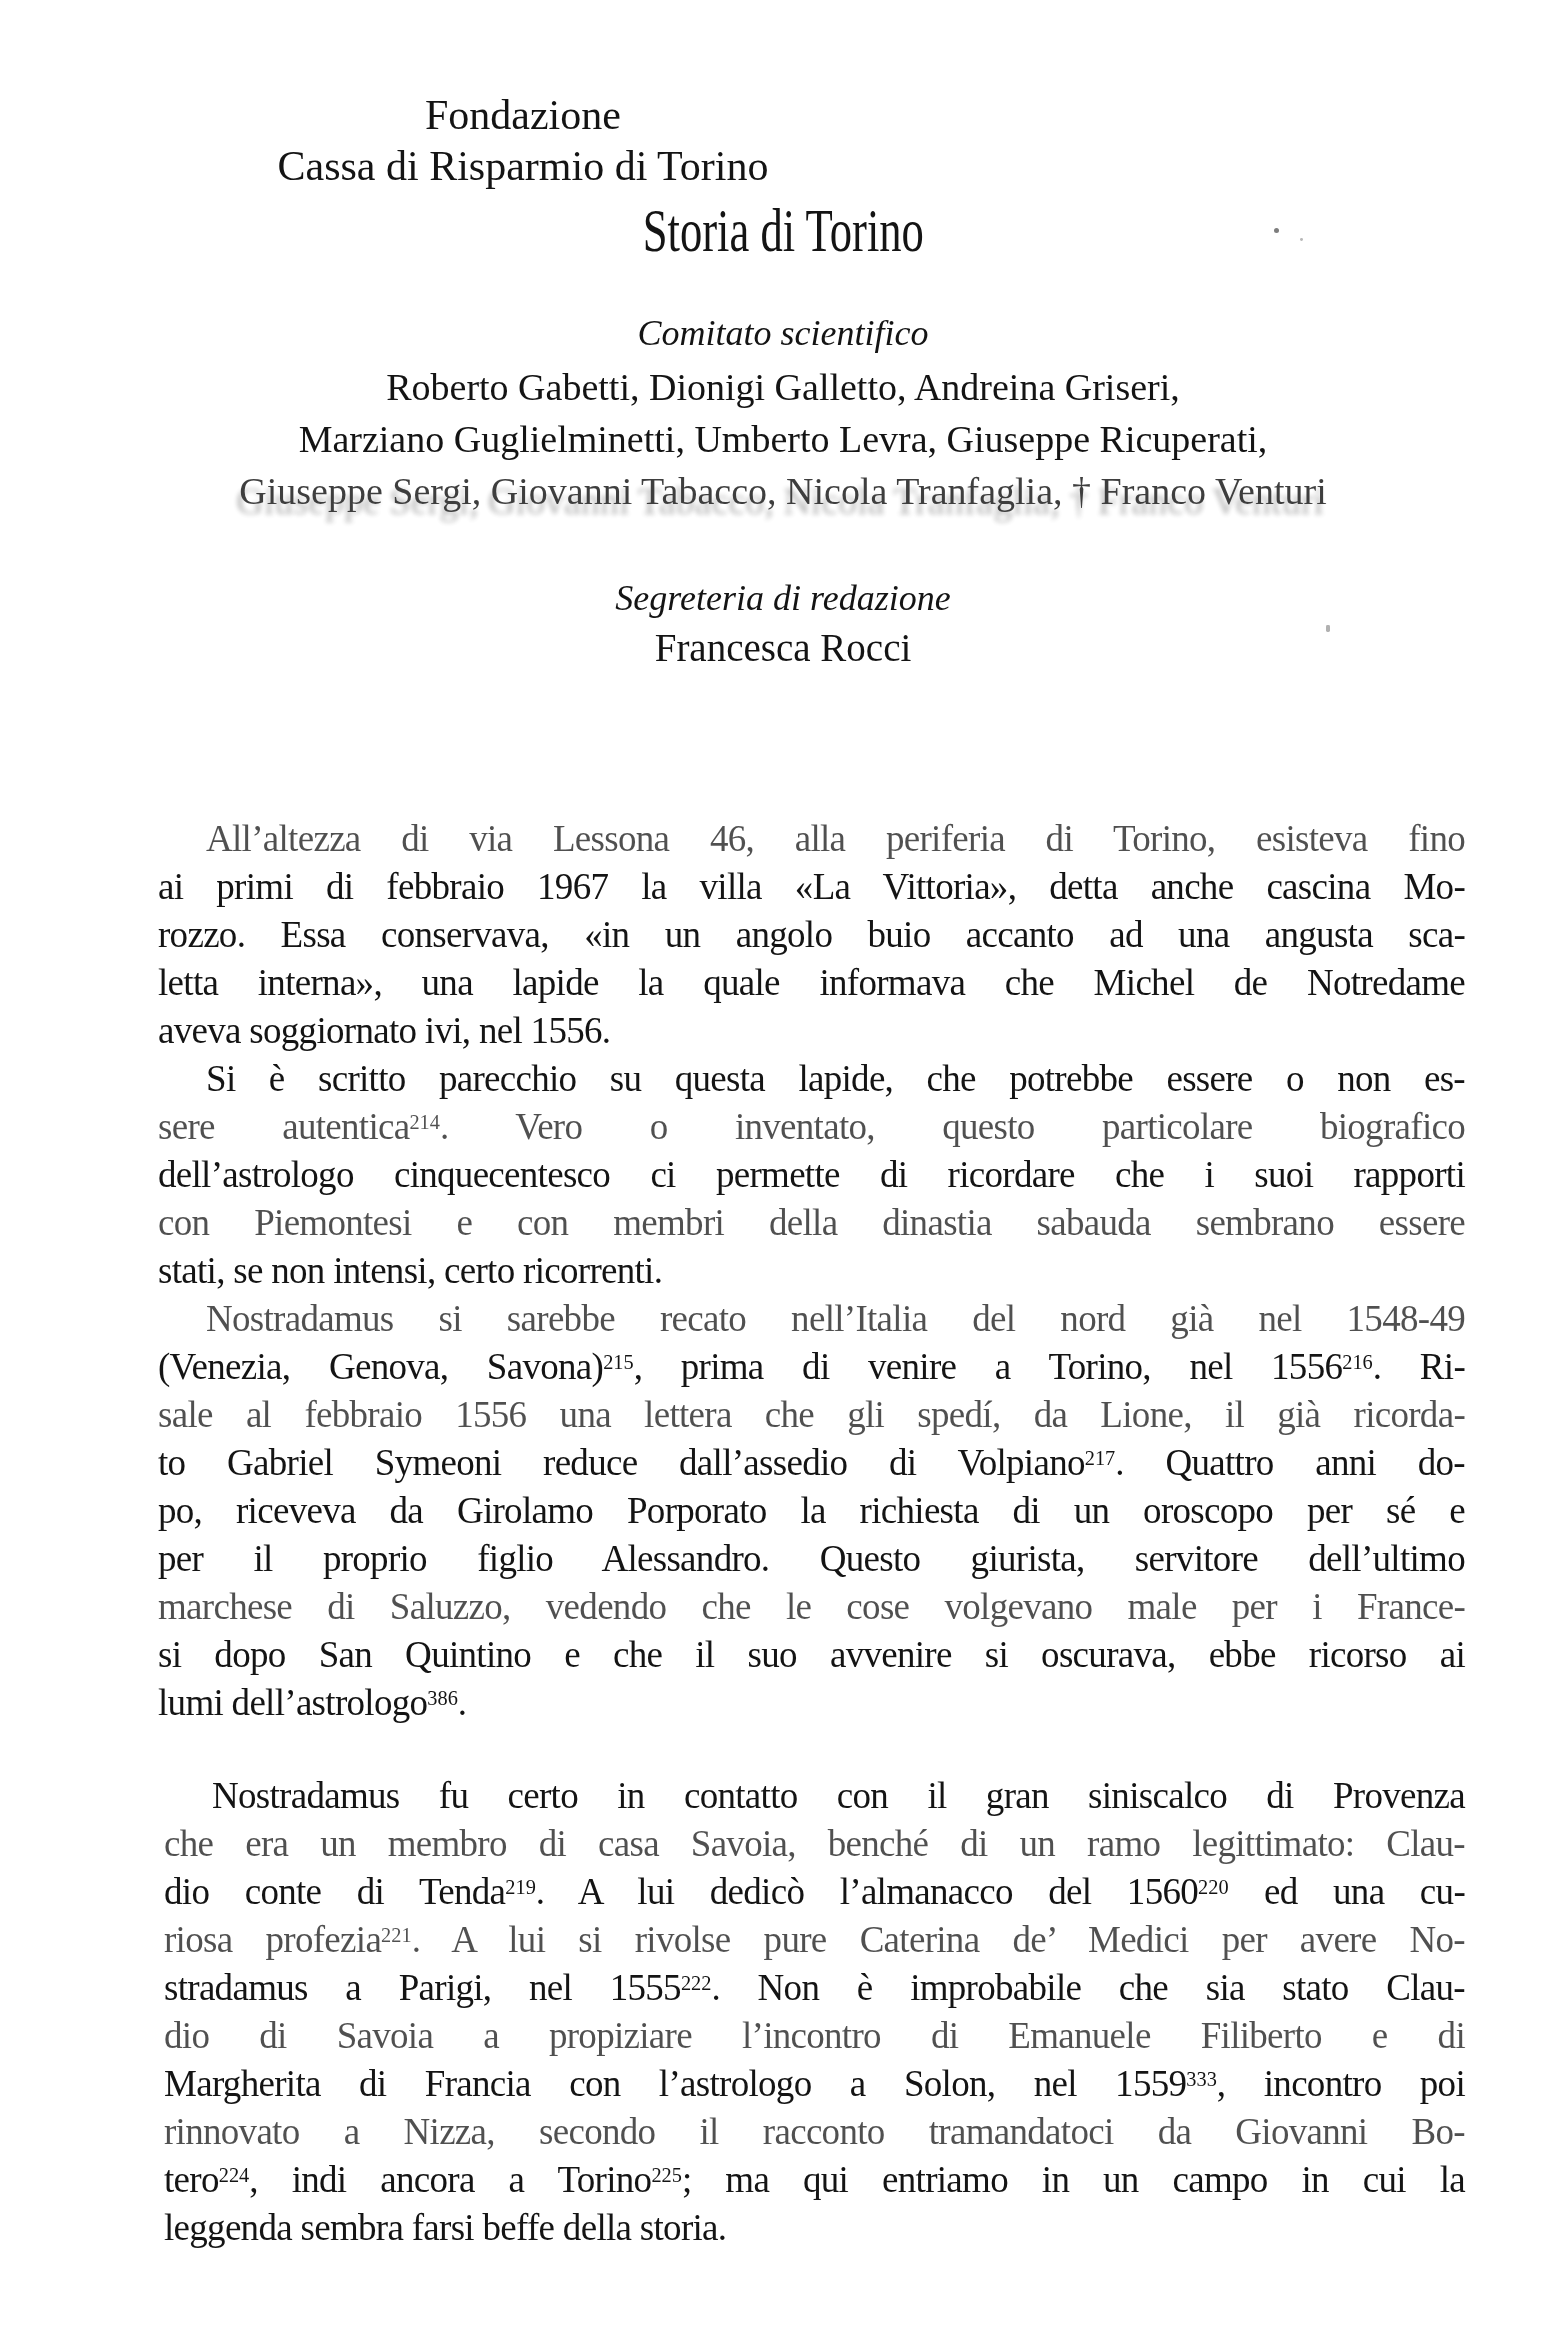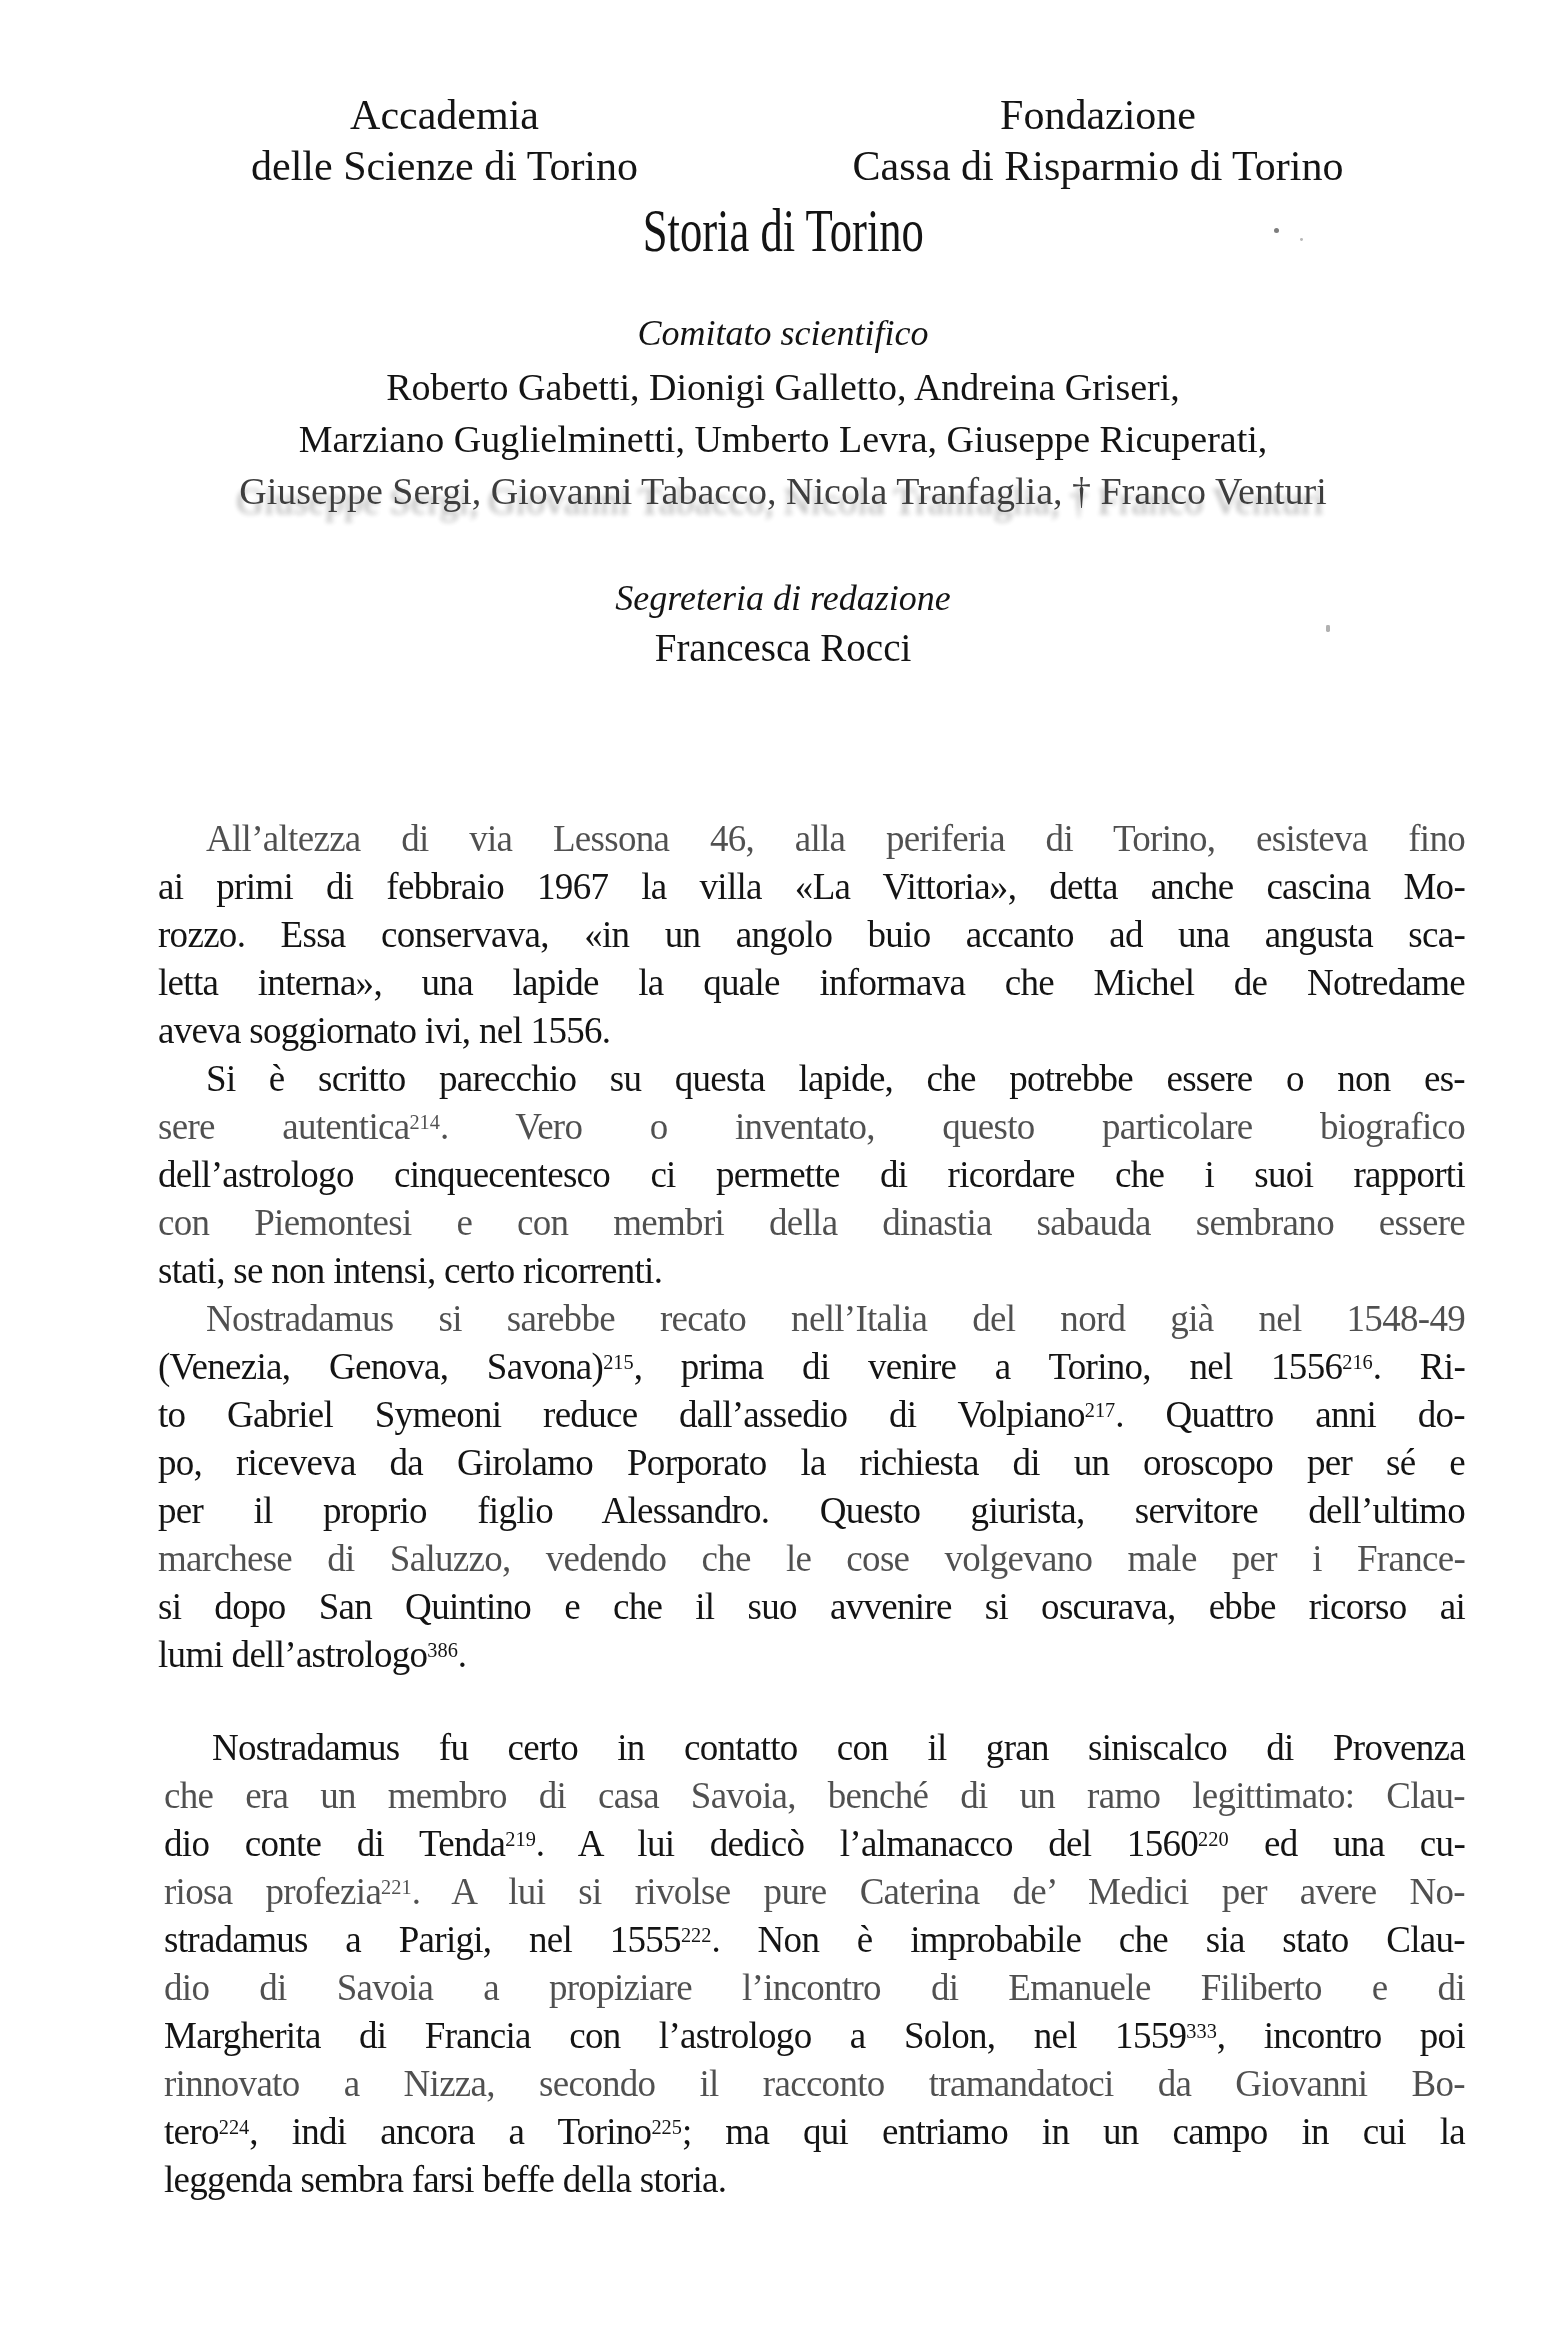--- a/index.html
+++ b/index.html
@@ -138,24 +138,20 @@
   .speck-1 { left: 1274px; top: 228px; width: 5px; height: 5px; }
   .speck-2 { left: 1300px; top: 238px; width: 2.9px; height: 2.9px; opacity: 0.55; }
   .speck-3 { left: 1326px; top: 625px; width: 3.6px; height: 6.5px; opacity: 0.6; border-radius: 1.4px; }
 </style>
 </head>
 <body>
 
 <div class="page">
 
   <div class="header-row">
-    <div class="inst inst-left">
-      <div>Accademia</div>
-      <div>delle Scienze di Torino</div>
-    </div>
     <div class="inst inst-right">
       <div>Fondazione</div>
       <div>Cassa di Risparmio di Torino</div>
     </div>
   </div>
 
   <div class="title-wrap">
     <span class="title-text">Storia di Torino</span>
   </div>
 
@@ -182,20 +178,21 @@
       <div class="paragraph">
         <div class="line j first">Si è scritto parecchio su questa lapide, che potrebbe essere o non es-</div>
         <div class="line j faded">sere autentica<sup>214</sup>. Vero o inventato, questo particolare biografico</div>
         <div class="line j">dell’astrologo cinquecentesco ci permette di ricordare che i suoi rapporti</div>
         <div class="line j faded">con Piemontesi e con membri della dinastia sabauda sembrano essere</div>
         <div class="line">stati, se non intensi, certo ricorrenti.</div>
       </div>
       <div class="paragraph">
         <div class="line j first faded">Nostradamus si sarebbe recato nell’Italia del nord già nel 1548-49</div>
         <div class="line j">(Venezia, Genova, Savona)<sup>215</sup>, prima di venire a Torino, nel 1556<sup>216</sup>. Ri-</div>
+        <div class="line j faded">sale al febbraio 1556 una lettera che gli spedí, da Lione, il già ricorda-</div>
         <div class="line j">to Gabriel Symeoni reduce dall’assedio di Volpiano<sup>217</sup>. Quattro anni do-</div>
         <div class="line j">po, riceveva da Girolamo Porporato la richiesta di un oroscopo per sé e</div>
         <div class="line j">per il proprio figlio Alessandro. Questo giurista, servitore dell’ultimo</div>
         <div class="line j faded">marchese di Saluzzo, vedendo che le cose volgevano male per i France-</div>
         <div class="line j">si dopo San Quintino e che il suo avvenire si oscurava, ebbe ricorso ai</div>
         <div class="line">lumi dell’astrologo<sup>386</sup>.</div>
       </div>
       <div class="paragraph gap">
         <div class="line j first">Nostradamus fu certo in contatto con il gran siniscalco di Provenza</div>
         <div class="line j faded">che era un membro di casa Savoia, benché di un ramo legittimato: Clau-</div>

